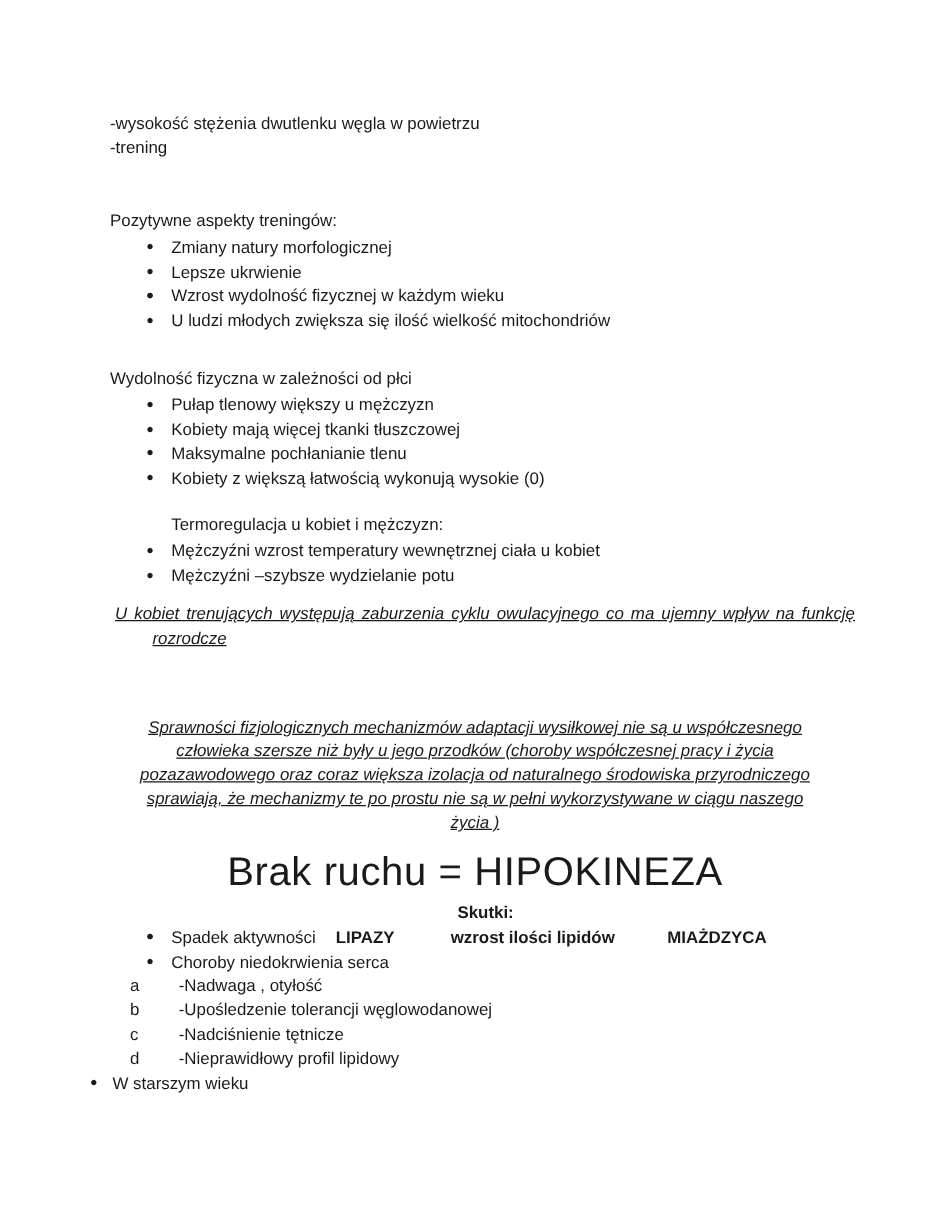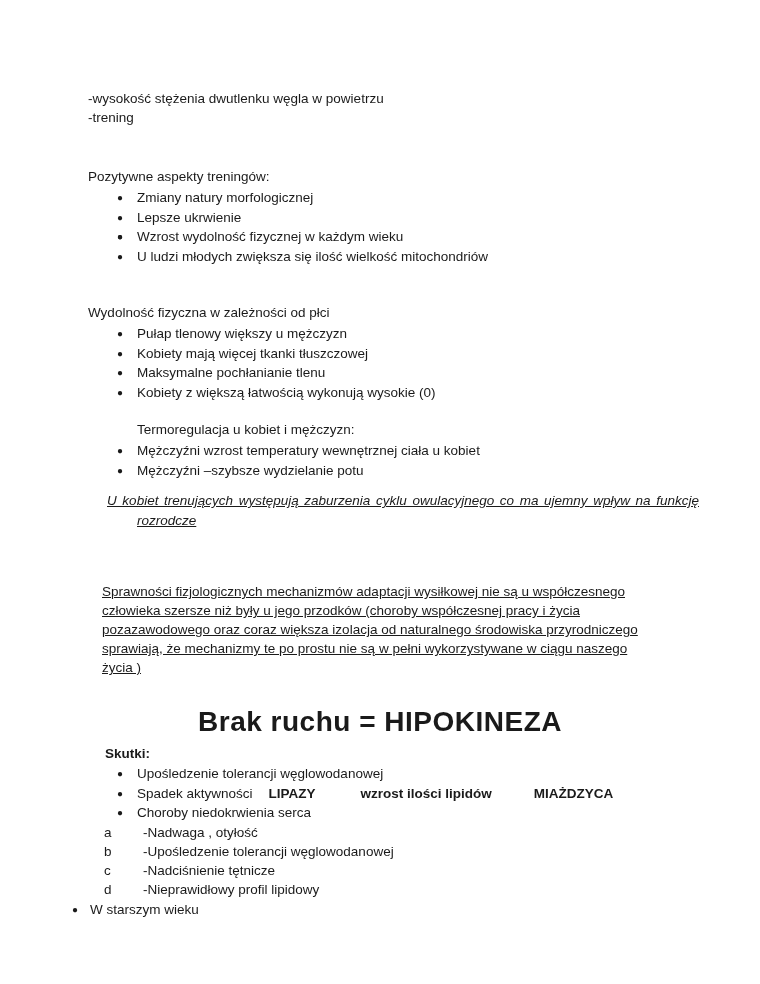--- a/index.html
+++ b/index.html
@@ -24,21 +24,21 @@
 
   .intro-line {
     white-space: pre-wrap;
   }
 
   .section-title {
     margin-top: 40px;
     line-height: 20px;
   }
   .section-title-2 {
-    margin-top: 37px;
+    margin-top: 27px;
     line-height: 20px;
   }
 
   ul.bullets {
     list-style: none;
     margin: 1px 0 0 0;
     padding: 0;
   }
   ul.bullets li {
     position: relative;
@@ -54,51 +54,54 @@
   }
 
   .thermo-title {
     margin-top: 18px;
     margin-left: 49px;
     line-height: 20px;
   }
 
   .note-women {
     margin-top: 11px;
-    margin-left: 19px;
+    margin-left: 4px;
     width: 562px;
     padding-left: 30px;
     text-indent: -30px;
     text-align: justify;
     font-style: italic;
     text-decoration: underline;
     line-height: 19.5px;
   }
 
   .note-adaptation {
     margin: 52px auto 12px auto;
     width: 556px;
+    text-align: center;
     text-decoration: underline;
     line-height: 19px;
+    font-style: italic;
   }
 
   .main-heading {
-    margin-top: 29px;
+    margin-top: 15px;
     text-align: center;
-    font-size: 28px;
-    font-weight: bold;
+    font-size: 32px;
+    font-weight: normal;
     line-height: 31px;
     letter-spacing: 0.5px;
   }
 
   .effects-title {
     margin-top: 7px;
     margin-left: 17px;
     font-weight: bold;
     line-height: 19px;
+    text-align: center;
   }
 
   .bold-seg { font-weight: bold; }
   .seg-gap-a { margin-left: 16px; }
   .seg-gap-b { margin-left: 45px; }
   .seg-gap-c { margin-left: 42px; }
 
   ol.lettered {
     list-style: none;
     margin: 0;
@@ -166,21 +169,21 @@
     </ul>
 
     <div class="note-women">U kobiet trenujących  występują zaburzenia cyklu owulacyjnego co ma ujemny wpływ na funkcję rozrodcze</div>
 
     <div class="note-adaptation">Sprawności fizjologicznych mechanizmów adaptacji wysiłkowej nie są u współczesnego człowieka szersze niż były u jego przodków (choroby współczesnej pracy i życia pozazawodowego oraz coraz większa izolacja od naturalnego środowiska przyrodniczego sprawiają, że mechanizmy te po prostu nie są w pełni wykorzystywane w ciągu naszego życia )</div>
 
     <div class="main-heading">Brak ruchu = HIPOKINEZA</div>
 
     <div class="effects-title">Skutki:</div>
     <ul class="bullets">
-      <li><span class="dot">●</span><span>Upośledzenie tolerancji węglowodanowej</span></li>
+      <li><span class="dot">●</span></li>
       <li><span class="dot">●</span><span>Spadek aktywności</span><span class="bold-seg seg-gap-a">LIPAZY</span><span class="bold-seg seg-gap-b">wzrost ilości lipidów</span><span class="bold-seg seg-gap-c">MIAŻDZYCA</span></li>
       <li><span class="dot">●</span><span>Choroby niedokrwienia serca</span></li>
     </ul>
 
     <ol class="lettered">
       <li><span class="marker">a</span><span>-Nadwaga , otyłość</span></li>
       <li><span class="marker">b</span><span>-Upośledzenie tolerancji węglowodanowej</span></li>
       <li><span class="marker">c</span><span>-Nadciśnienie tętnicze</span></li>
       <li><span class="marker">d</span><span>-Nieprawidłowy profil lipidowy</span></li>
     </ol>

